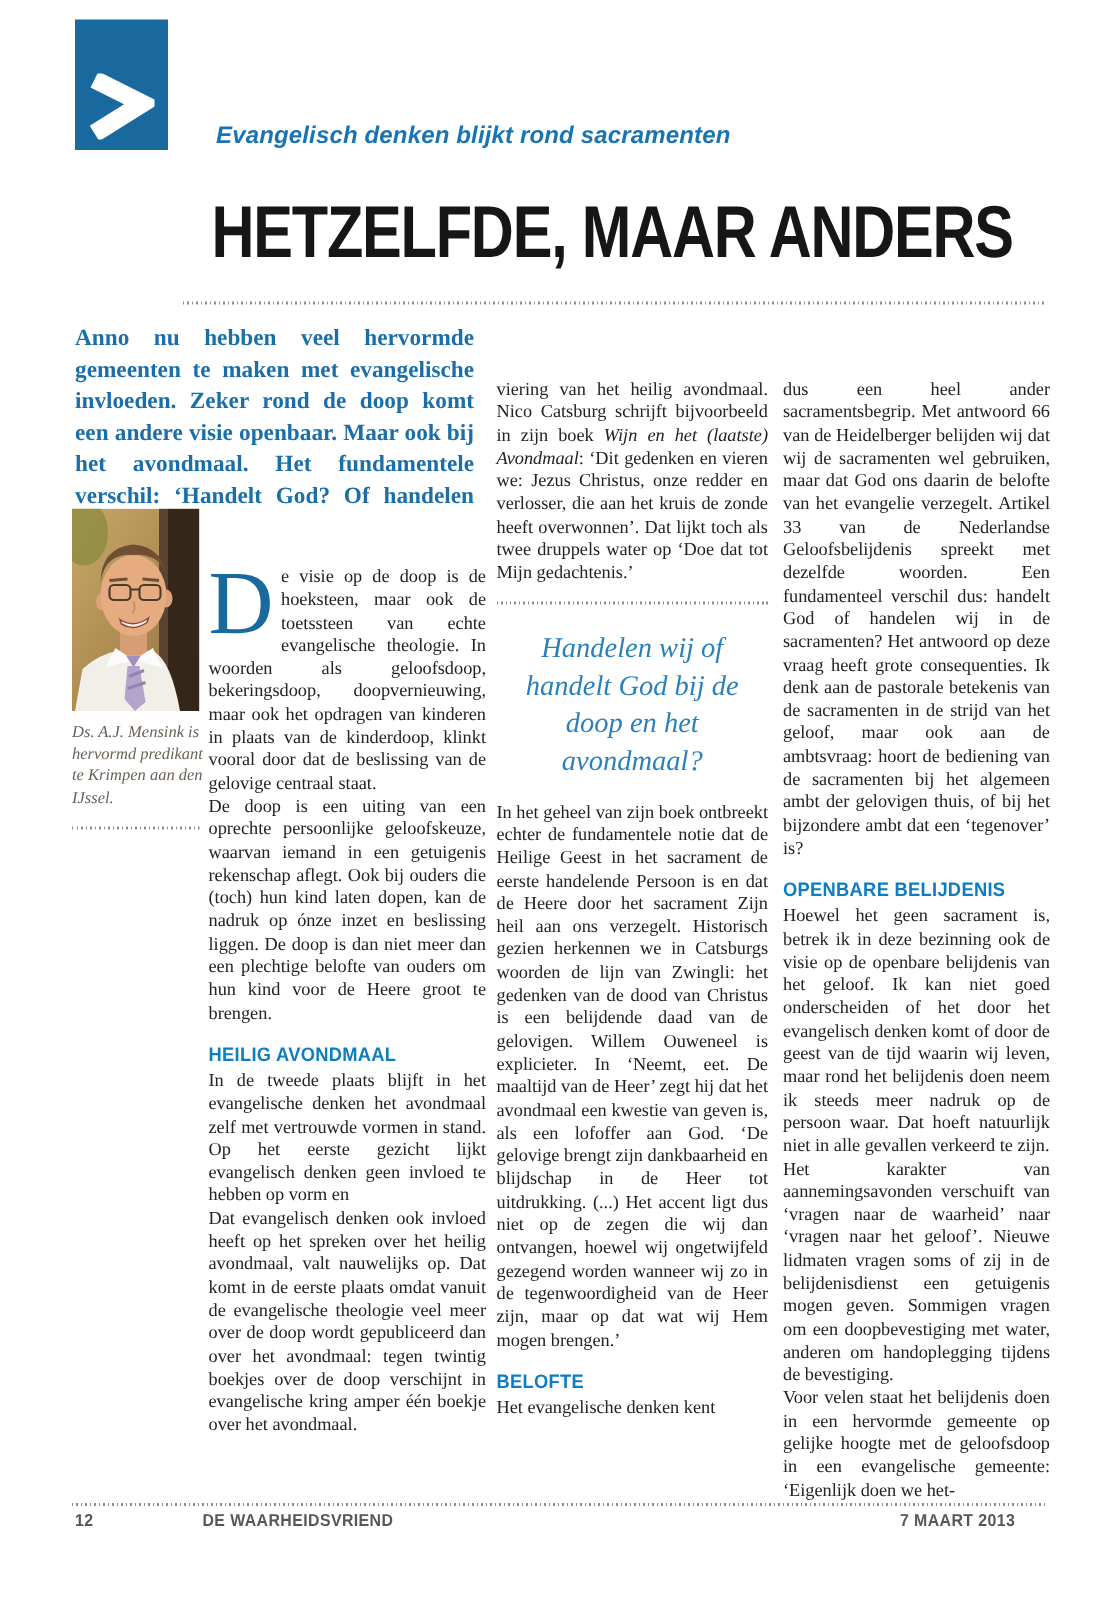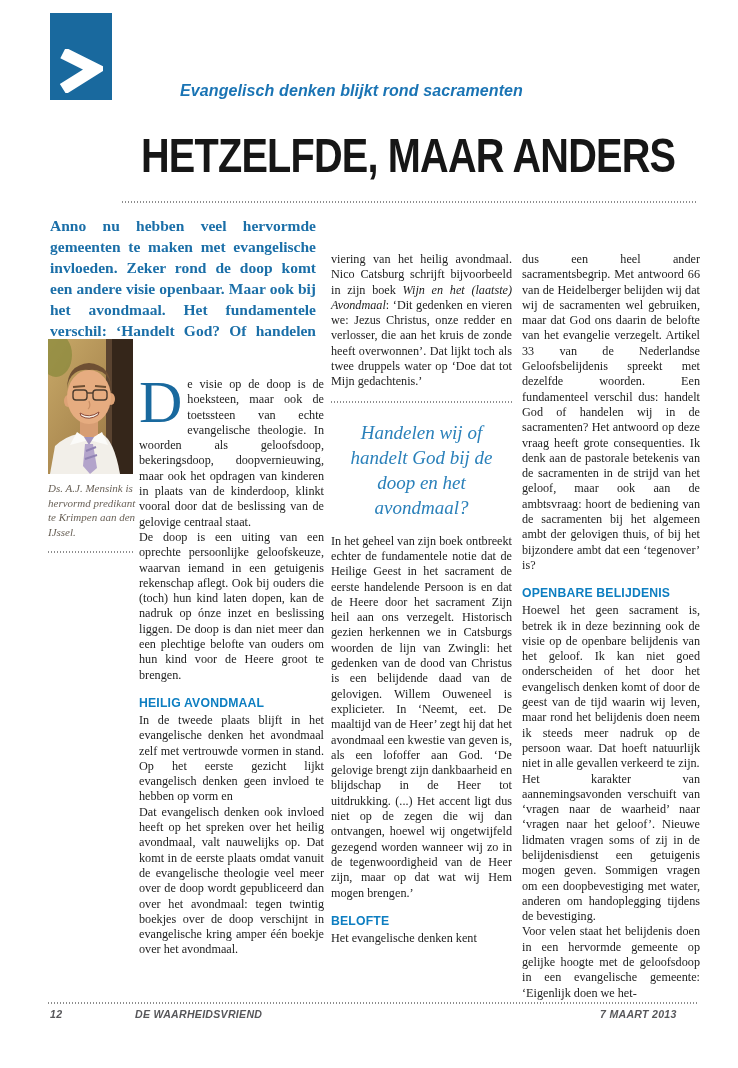--- a/index.html
+++ b/index.html
@@ -6,21 +6,21 @@
   .page{position:relative;width:738px;height:1068px;background:#ffffff;overflow:hidden;
         font-family:"Liberation Serif","DejaVu Serif",serif;color:#222;}
 
   
   .brand-block{position:absolute;left:50px;top:13px;width:62px;height:87px;background:#19699e;}
   .brand-block svg{position:absolute;left:9px;top:36px;}
 
   
   .kicker{position:absolute;left:144px;top:82px;width:430px;
           font-family:"Liberation Sans","DejaVu Sans",sans-serif;
-          font-style:italic;font-weight:700;font-size:16px;color:#1a74b4;letter-spacing:.1px;margin-left:36px;}
+          font-style:italic;font-weight:700;font-size:16px;color:#1a74b4;letter-spacing:.1px;}
   .title{position:absolute;left:141px;top:131px;margin:0;white-space:nowrap;
          font-family:"Liberation Sans","DejaVu Sans",sans-serif;
          font-size:49px;font-weight:800;color:#161616;line-height:1;}
   .title-inner{display:inline-block;transform:scaleX(.81);transform-origin:left;letter-spacing:-1px;}
 
   
   .dotrule{position:absolute;height:2px;
            background-image:repeating-linear-gradient(90deg,#8d8d8d 0 1px,transparent 1px 3px);}
   .rule-top{left:122px;top:201px;width:576px;}
   .rule-caption{left:48px;top:551px;width:85px;}
@@ -49,21 +49,21 @@
   .subhead span{display:inline-block;transform:scaleX(.94);transform-origin:left;white-space:nowrap;}
 
   .rule-quote{position:static;display:block;margin:11px 0 0 0;width:100%;}
   .pullquote{padding:17px 2px 14px 2px;text-align:center;
              font-style:italic;font-size:19px;line-height:25px;color:#2a80ba;}
   .booktitle{font-style:italic;}
 
   
   .footer{position:absolute;left:0;top:1008px;width:738px;height:20px;
           font-family:"Liberation Sans","DejaVu Sans",sans-serif;
-          font-size:11.5px;font-weight:700;color:#57575a;letter-spacing:.3px;font-style:italic;}
+          font-size:11.5px;font-weight:700;color:#57575a;letter-spacing:.3px;}
   .footer .pagenum{position:absolute;left:50px;top:0;}
   .footer .mag{position:absolute;left:135px;top:0;}
   .footer .date{position:absolute;right:55px;top:0;text-align:right;}
   .footer span span{display:inline-block;transform:scaleX(.92);transform-origin:left;white-space:nowrap;}
 </style>
 </head>
 <body>
 
 <div class="page">
 

